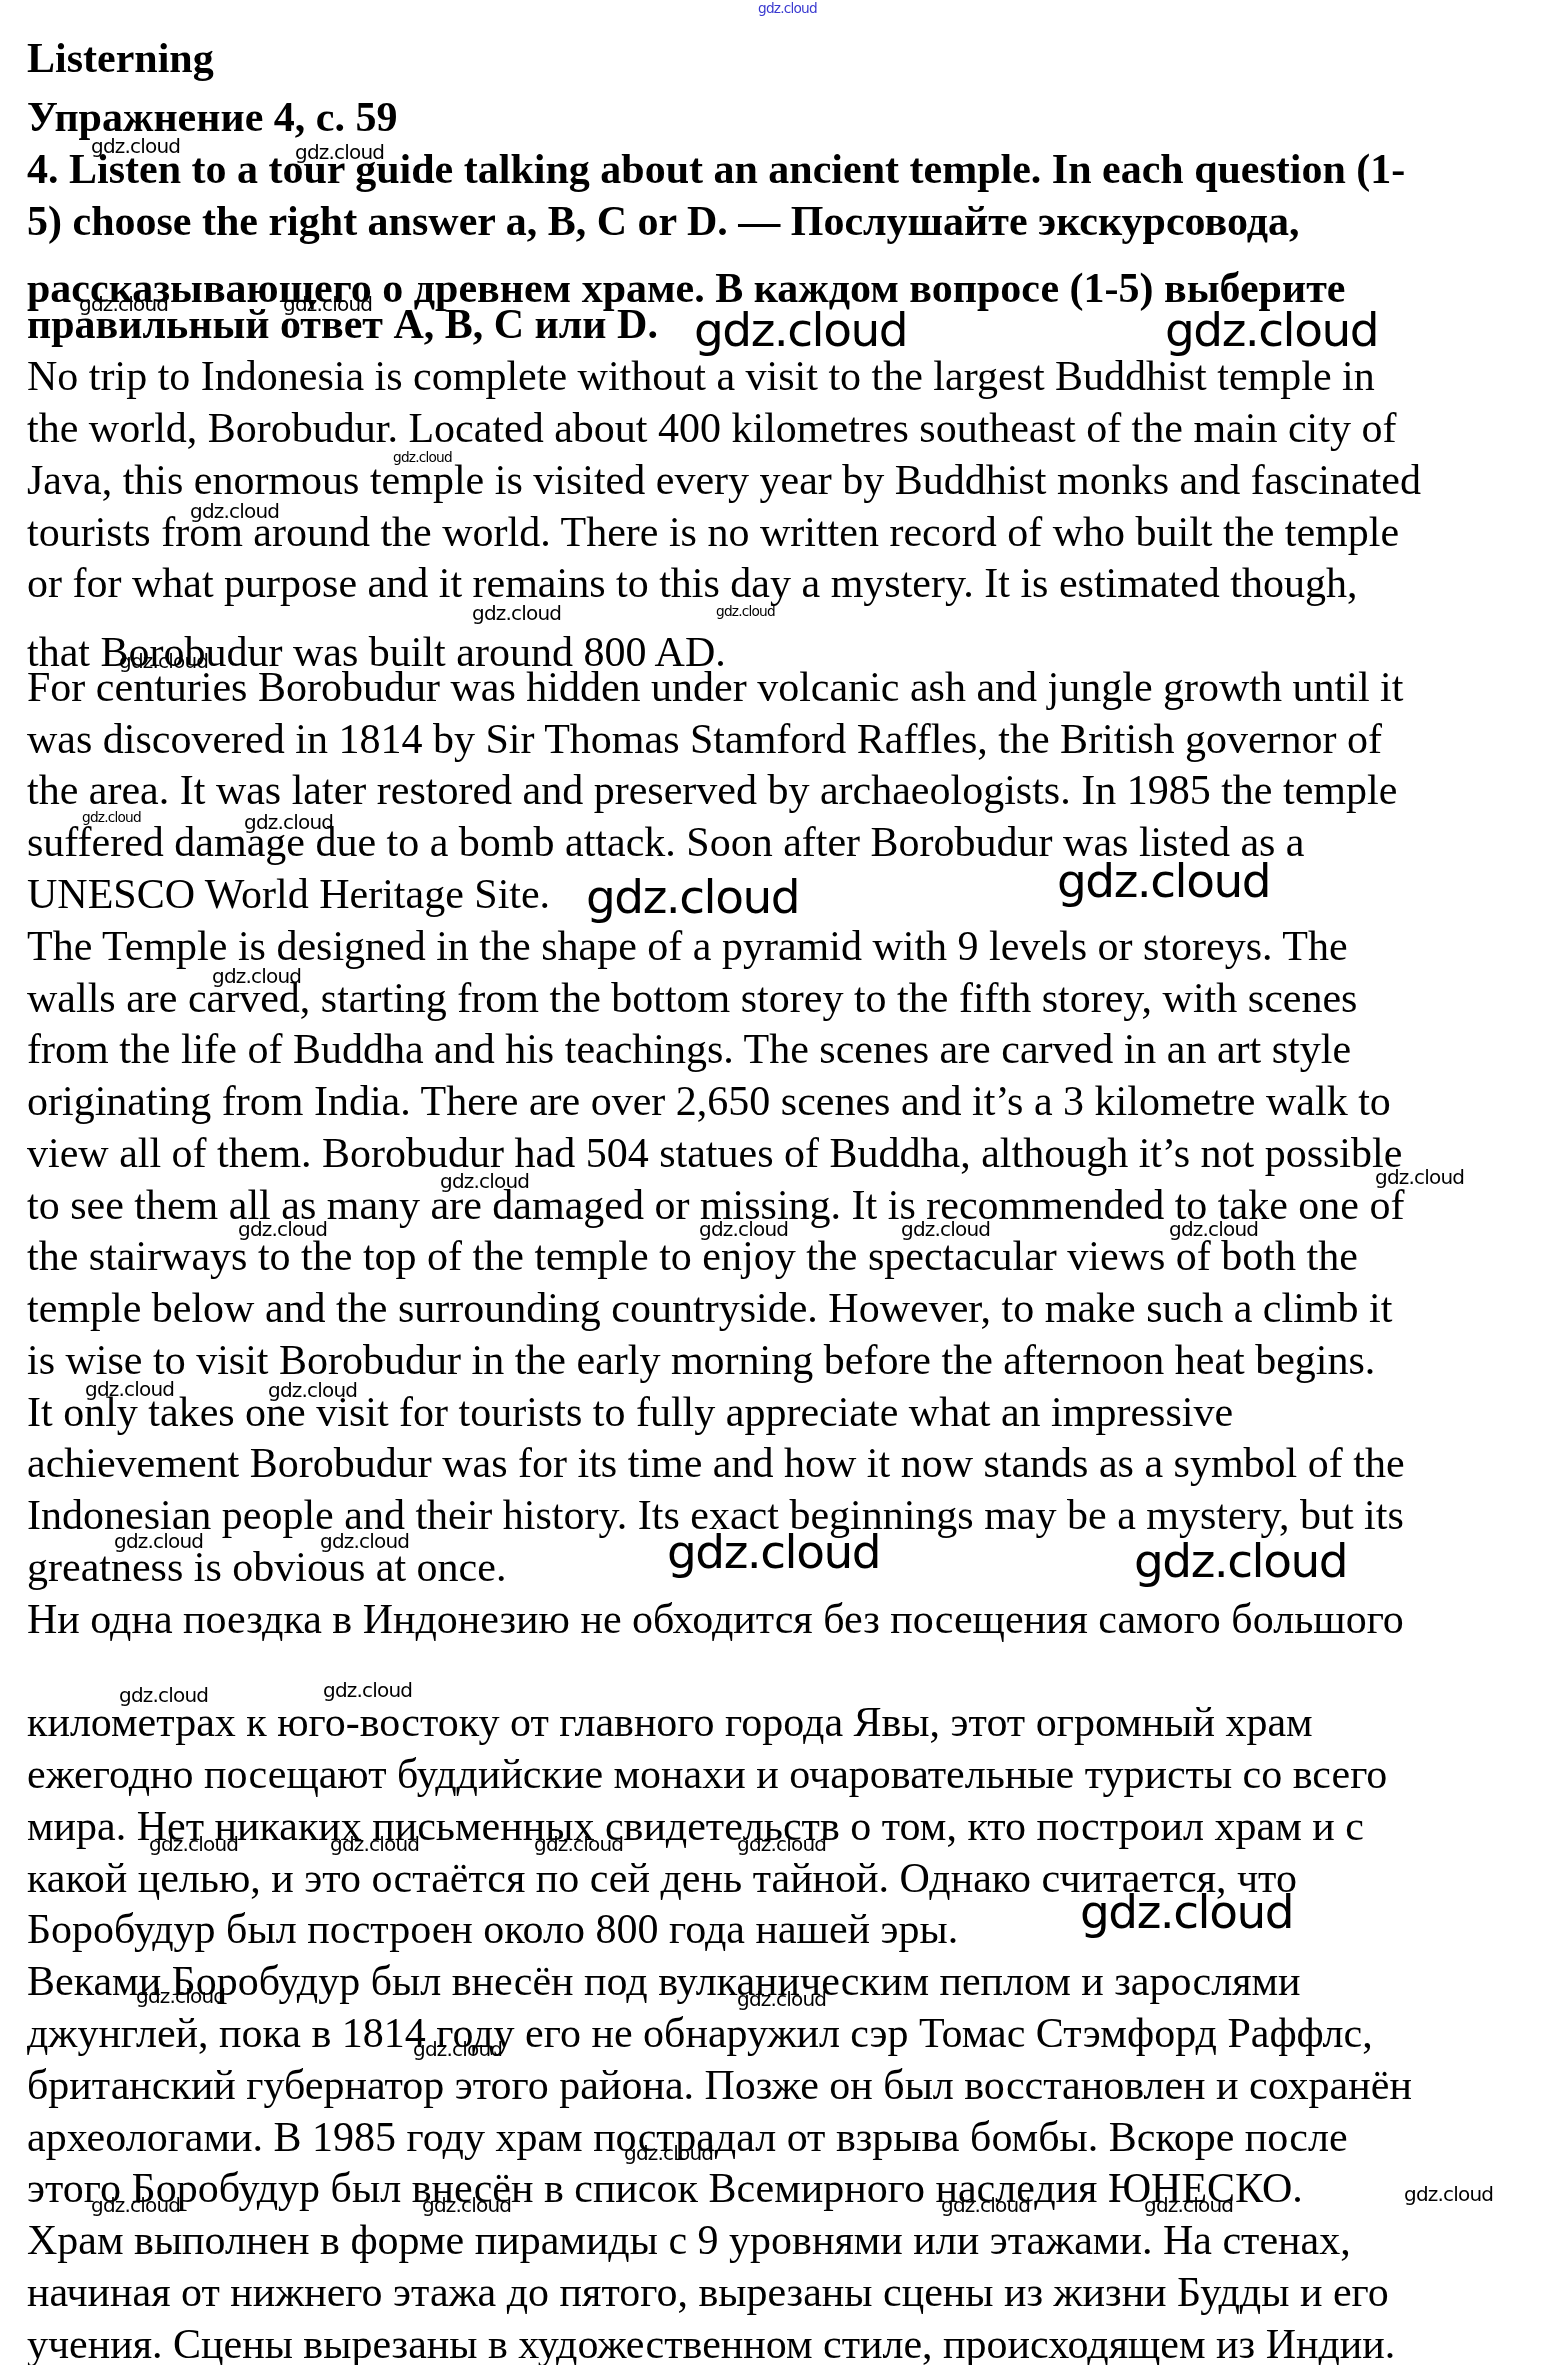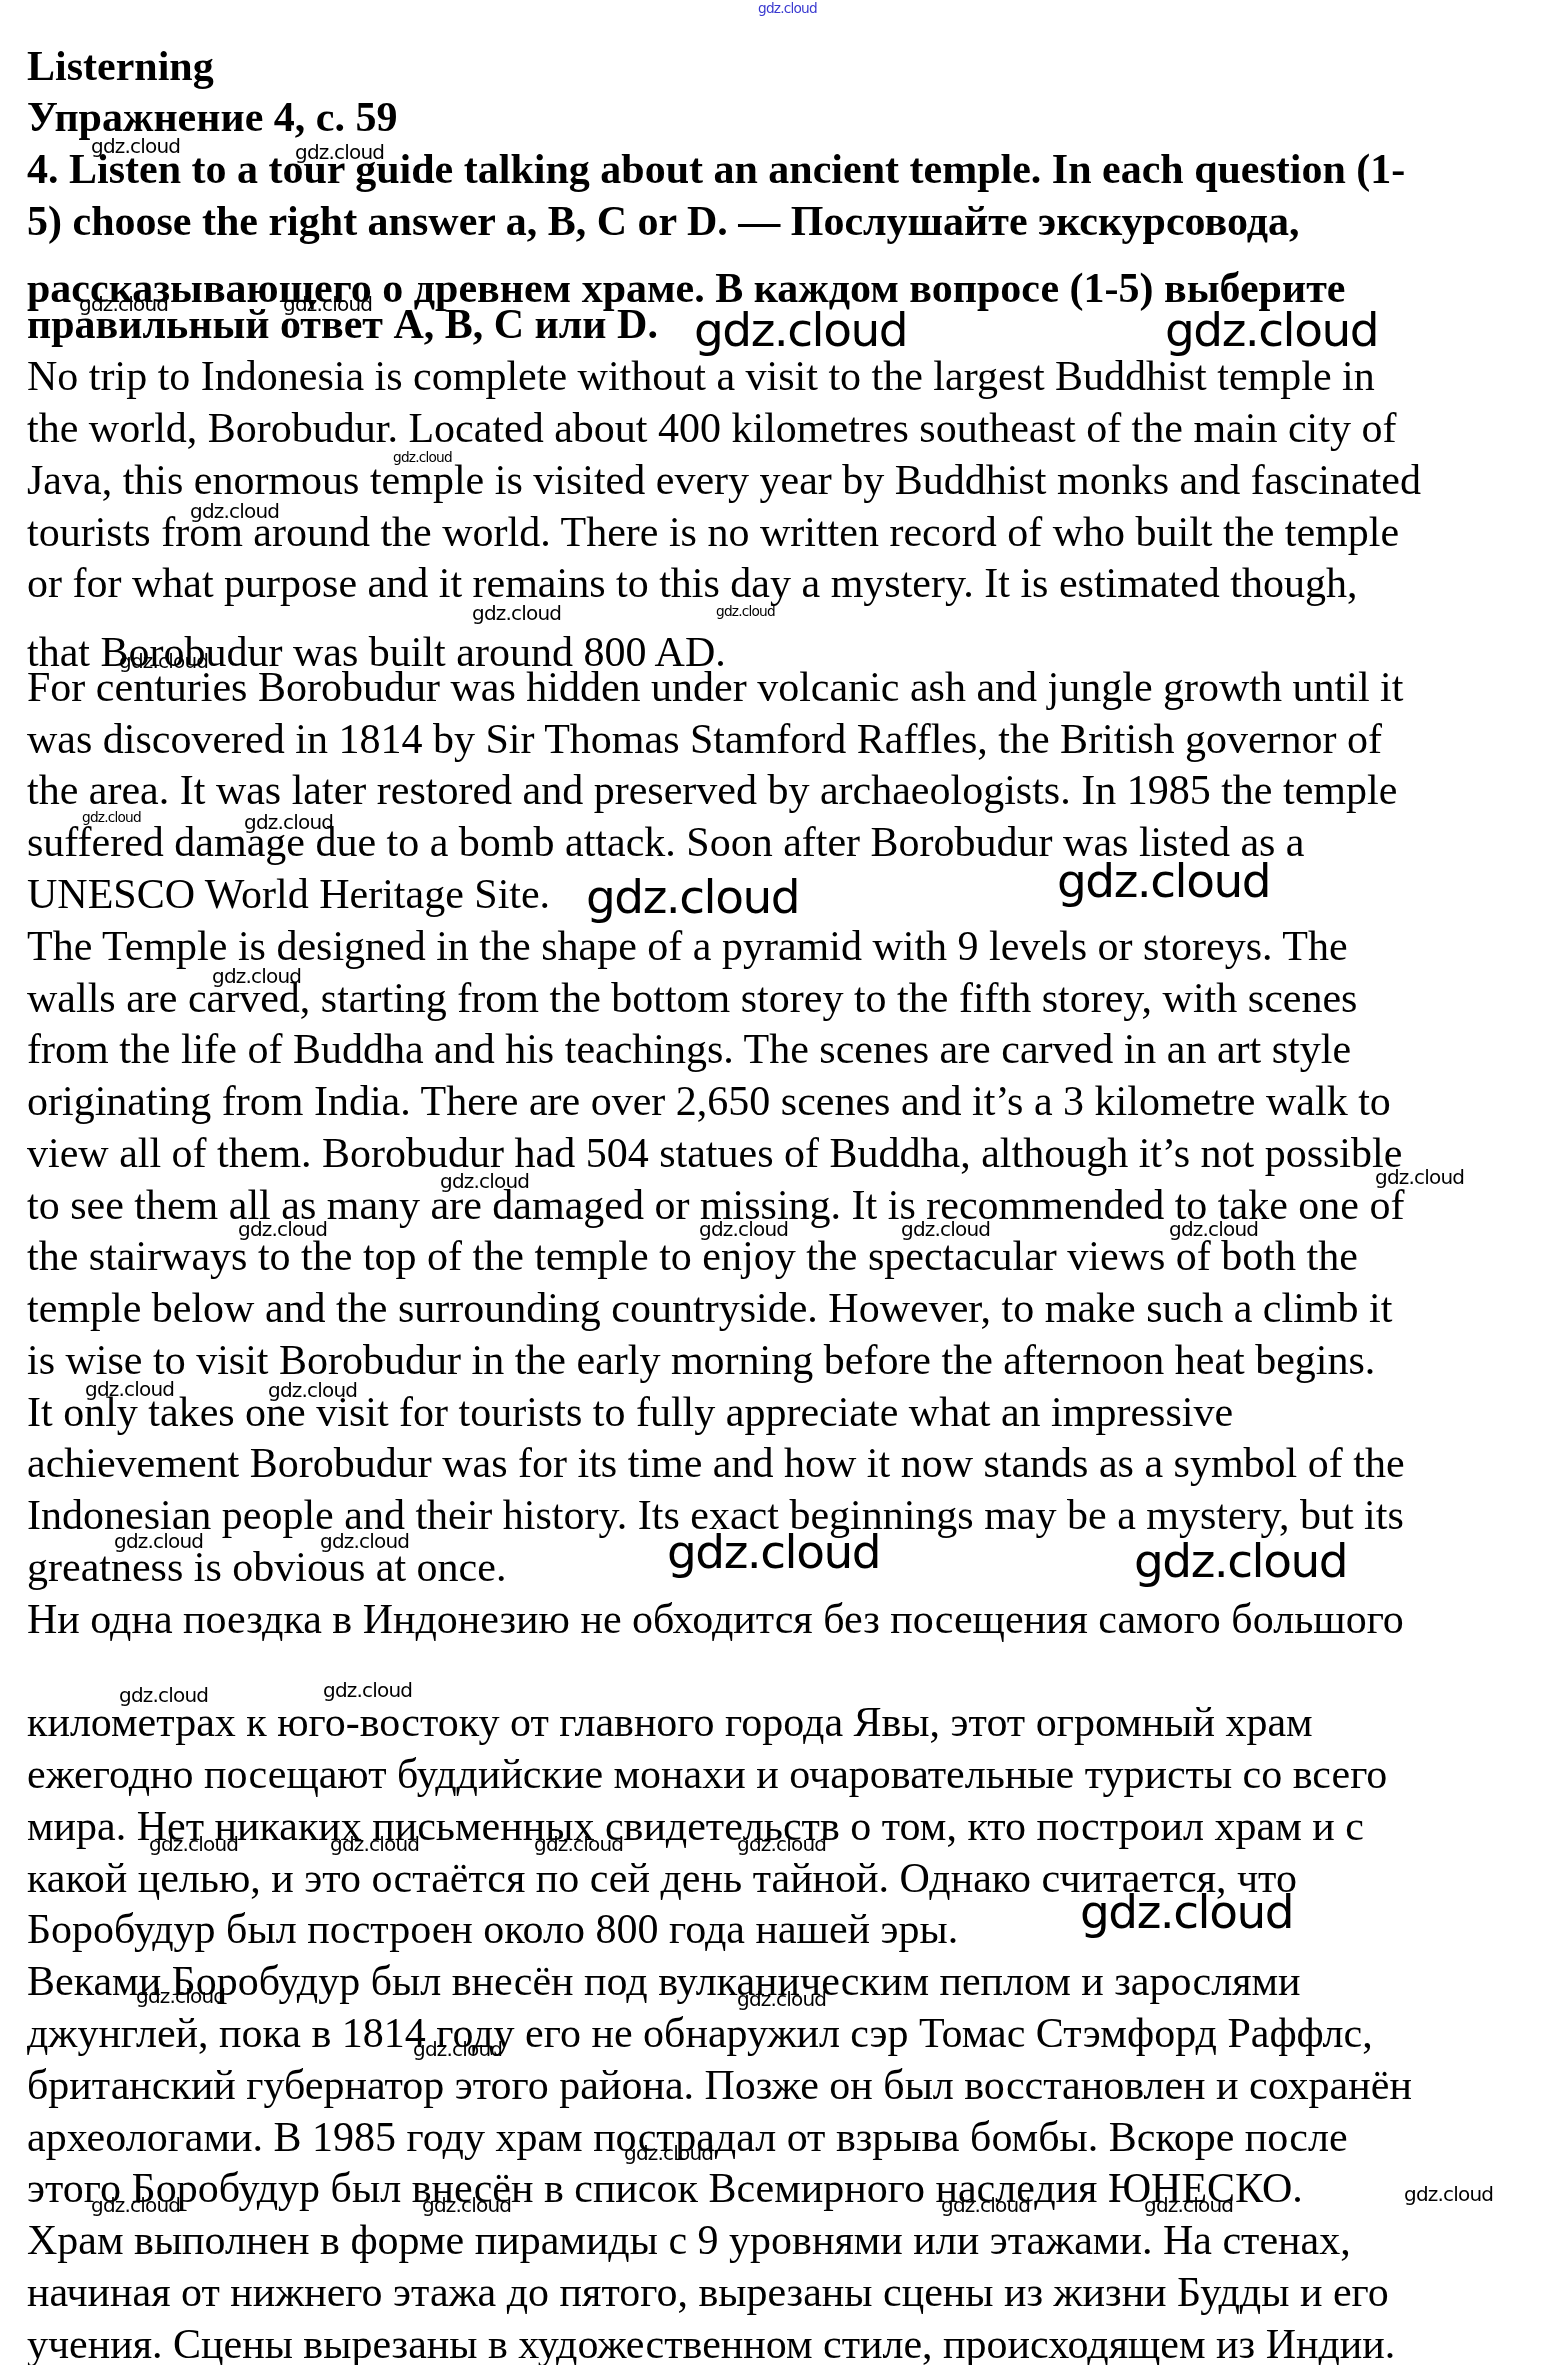--- a/index.html
+++ b/index.html
@@ -25,21 +25,21 @@
     .wm.s { font-size: 20px; }
     .wm.l { font-size: 47px; letter-spacing: -1.5px; }
   </style>
 </head>
 <body>
 
 <div class="page">
 
   <div class="top-mark">gdz.cloud</div>
 
-  <div class="line h" style="top:40px;">Listerning</div>
+  <div class="line h" style="top:32px;">Listerning</div>
   <div class="line h" style="top:91px;">Упражнение 4, с. 59</div>
   <div class="line h" style="top:143px;">4. Listen to a tour guide talking about an ancient temple. In each question (1-</div>
   <div class="line h" style="top:195px;">5) choose the right answer a, B, C or D. — Послушайте экскурсовода,</div>
   <div class="line h" style="top:262px;">рассказывающего о древнем храме. В каждом вопросе (1-5) выберите</div>
   <div class="line h" style="top:298px;">правильный ответ А, В, С или D.</div>
 
   <div class="line" style="top:350px;">No trip to Indonesia is complete without a visit to the largest Buddhist temple in</div>
   <div class="line" style="top:402px;">the world, Borobudur. Located about 400 kilometres southeast of the main city of</div>
   <div class="line" style="top:454px;">Java, this enormous temple is visited every year by Buddhist monks and fascinated</div>
   <div class="line" style="top:506px;">tourists from around the world. There is no written record of who built the temple</div>

